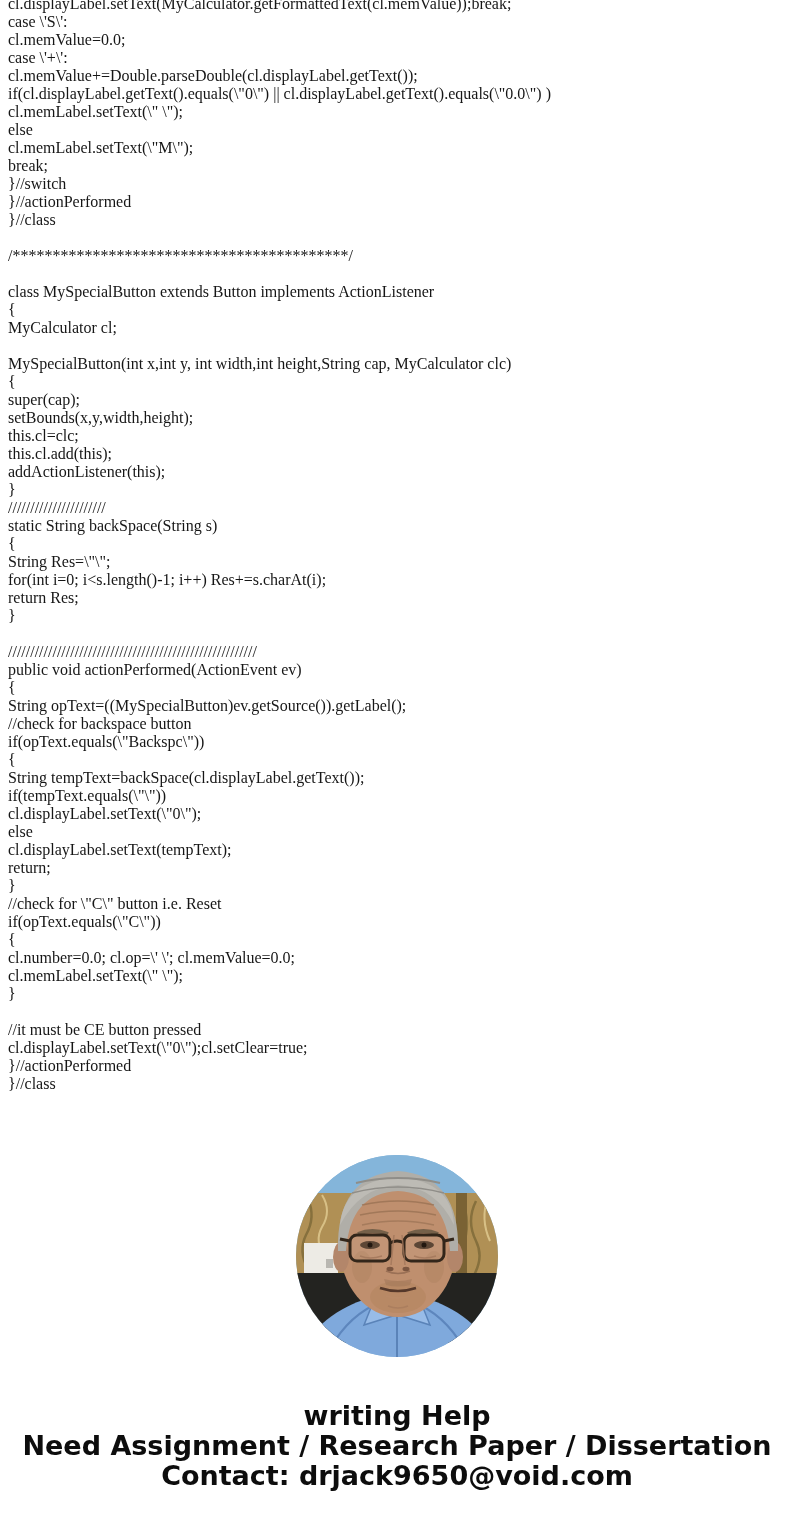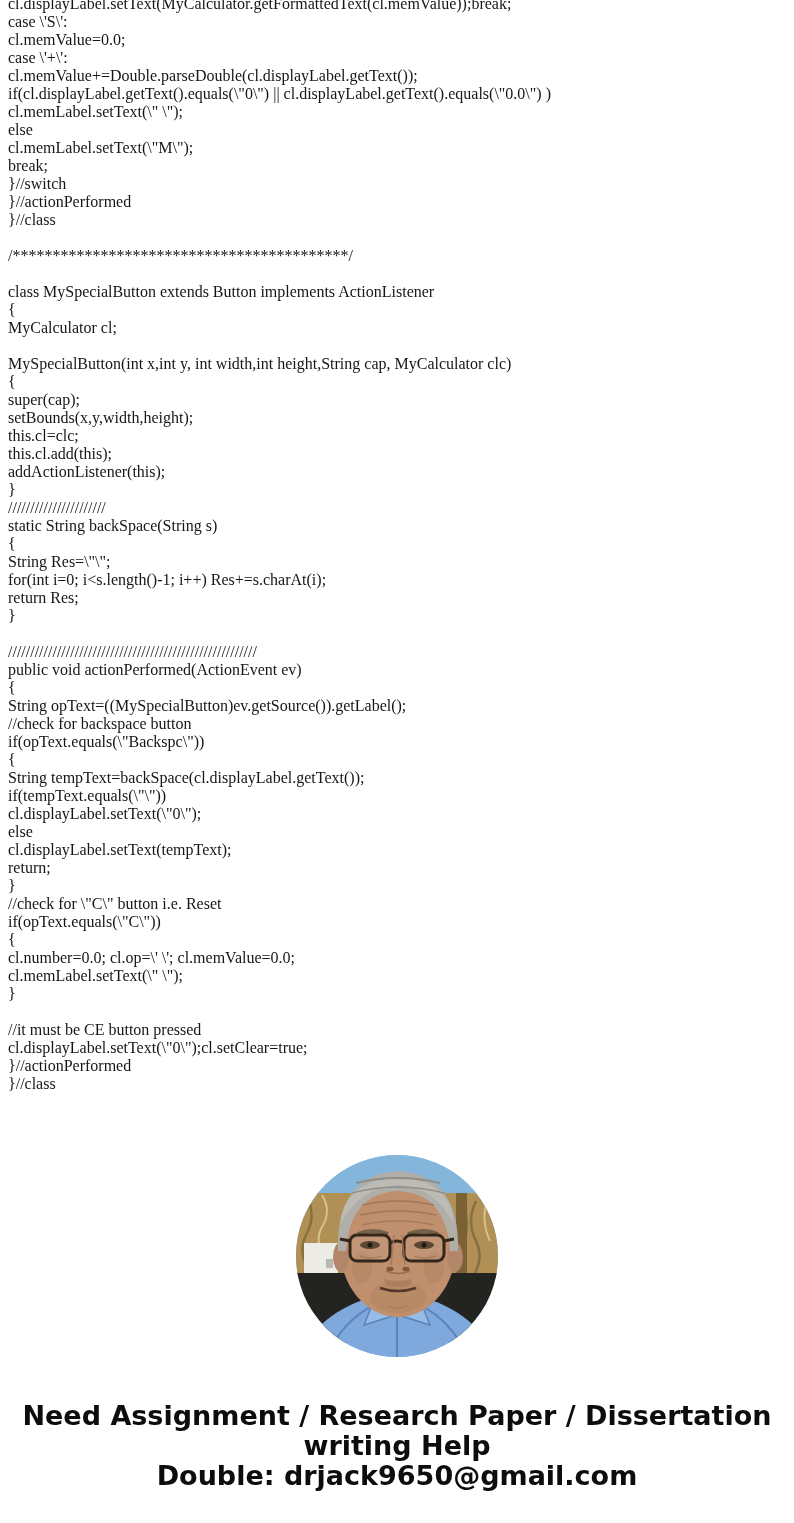--- a/index.html
+++ b/index.html
@@ -183,18 +183,18 @@
       <path d="M90,116 Q102,121 114,116" stroke="#8a624a" stroke-width="1.5" fill="none" opacity="0.7"></path>
 
       <path d="M88,124 Q102,128 116,124 L114,130 Q102,133 90,130 Z" fill="#a1765a" opacity="0.55"></path>
       <path d="M84,133 Q102,139 120,133" stroke="#55382a" stroke-width="2.5" fill="none"></path>
       <path d="M90,141 Q102,145 114,141" stroke="#b98a68" stroke-width="2" fill="none" opacity="0.7"></path>
       <path d="M92,151 Q102,155 112,151" stroke="#a1765a" stroke-width="1.5" fill="none" opacity="0.6"></path>
     </svg>
   </div>
 
   <div class="banner">
+    <div class="banner-line">writing Help</div>
     <div class="banner-line">Need Assignment / Research Paper / Dissertation</div>
-    <div class="banner-line">writing Help</div>
-    <div class="banner-line">Double: drjack9650@gmail.com</div>
+    <div class="banner-line">Contact: drjack9650@void.com</div>
   </div>
 
 </div>
 
 </body></html>

